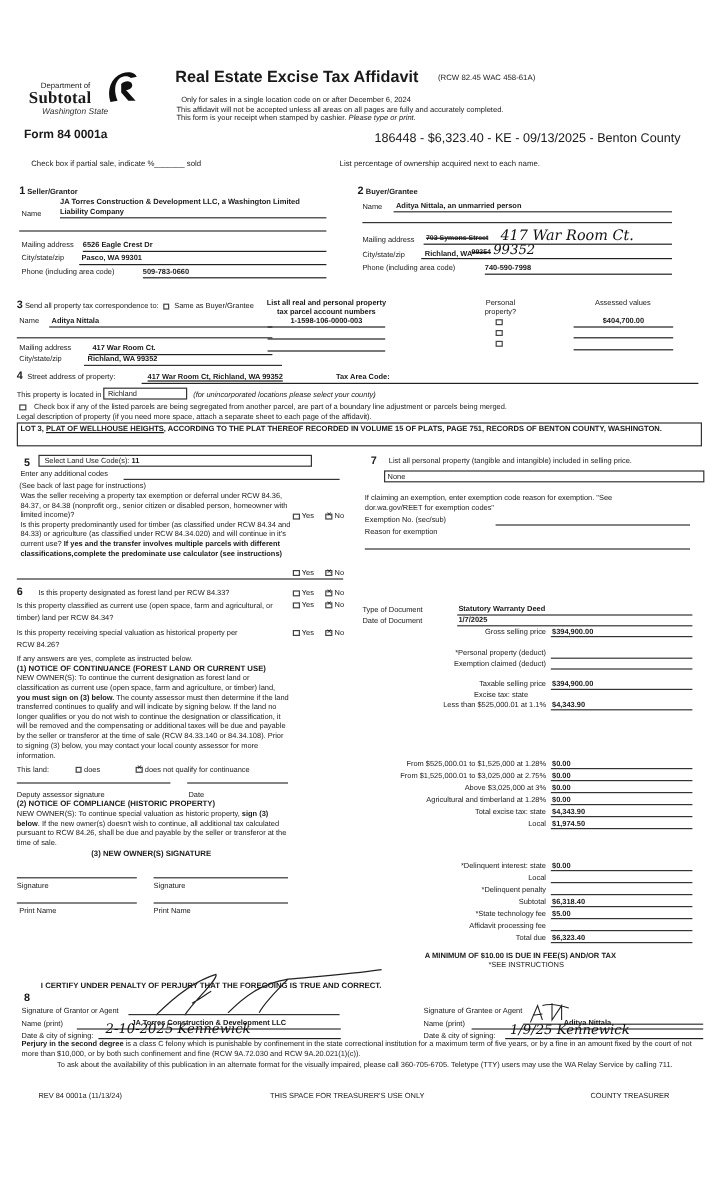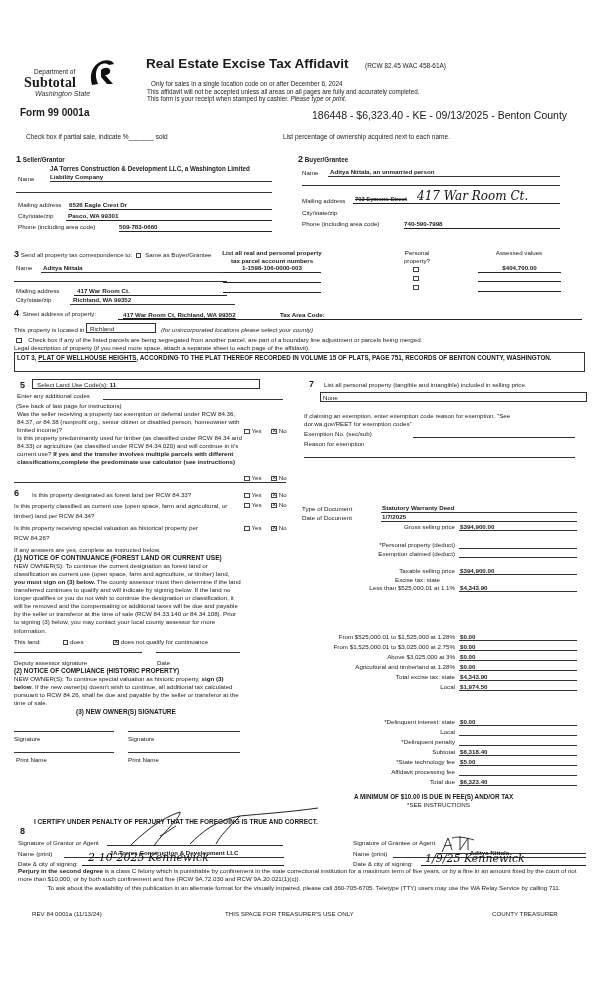--- a/index.html
+++ b/index.html
@@ -22,21 +22,21 @@
 
 <div class="abs" style="left:20px;top:58px;width:100px;height:50px;">
   <div class="abs" style="left:14px;top:10px;font-size:6.5px;">Department of</div>
   <div class="abs b" style="left:4px;top:16px;font-family:'Liberation Serif',serif;font-size:14px;letter-spacing:0.2px;">Subtotal</div>
   <div class="abs i" style="left:15px;top:32px;font-size:7px;color:#333;">Washington State</div>
   <svg class="abs" style="left:68px;top:0px;" width="28" height="30" viewBox="0 0 28 30">
     <path d="M4 27 C1 17 4 7 14 3 C20 1 25 3 26 6 L21 7 C19 5 15 5 12 7 C7 11 7 19 10 26 Z" fill="#111"></path>
     <path d="M13 12 C16 9 21 9 22 12 C23 15 20 17 17 17 L25 26 L19 26 L13 19 Z" fill="#111"></path>
   </svg>
 </div>
-<div class="abs b" style="left:20px;top:107px;font-size:10px;">Form 99 0001a</div>
+<div class="abs b" style="left:20px;top:107px;font-size:10px;">Form 84 0001a</div>
 
 <div class="abs b" style="left:146px;top:56px;font-size:13.5px;">Real Estate Excise Tax Affidavit</div>
 <div class="abs" style="left:365px;top:62px;font-size:6.5px;">(RCW 82.45 WAC 458-61A)</div>
 <div class="abs" style="left:151px;top:80px;font-size:6.3px;">Only for sales in a single location code on or after December 6, 2024</div>
 <div class="abs" style="left:147px;top:87.5px;font-size:6.3px;">This affidavit will not be accepted unless all areas on all pages are fully and accurately completed.</div>
 <div class="abs" style="left:147px;top:95px;font-size:6.3px;">
   <span>This form is your receipt when stamped by cashier. </span><span class="i">Please type or print.</span>
 </div>
 <div class="abs" style="left:312px;top:109px;font-size:10.5px;">186448 - $6,323.40 - KE - 09/13/2025 - Benton County</div>
 <div class="abs" style="left:26px;top:133px;font-size:6.5px;">Check box if partial sale, indicate %_______ sold</div>
@@ -68,20 +68,25 @@
   </div>
   <div class="abs" style="left:4px;top:15px;">Name</div>
   <div class="abs b ul2" style="left:30px;top:14px;width:232px;padding-left:2px;">Aditya Nittala, an unmarried person</div>
   <div class="abs ul2" style="left:4px;top:31px;width:258px;height:1px;"></div>
   <div class="abs" style="left:4px;top:43px;">Mailing address</div>
   <div class="abs ul" style="left:55px;top:36px;width:207px;height:14px;">
     <span class="b abs" style="left:2px;top:6px;text-decoration:line-through;font-size:5.8px;">703 Symons Street</span>
     <span class="hw abs" style="left:64px;top:-1px;font-size:12px;">417 War Room Ct.</span>
   </div>
   <div class="abs" style="left:4px;top:55px;">City/state/zip</div>
+  <div class="abs ul" style="left:53px;top:50px;width:209px;height:12px;">
+    <span class="b abs" style="left:3px;top:4px;">Richland, WA</span>
+    <span class="b abs" style="left:42px;top:4px;text-decoration:line-through;font-size:5.8px;">99354</span>
+    <span class="hw abs" style="left:60px;top:-2px;font-size:11px;">99352</span>
+  </div>
   <div class="abs" style="left:4px;top:66px;">Phone (including area code)</div>
   <div class="abs b ul" style="left:106px;top:66px;width:156px;">740-590-7998</div>
 </div>
 
 <div class="abs" style="left:14px;top:249px;width:210px;height:54px;">
   <div class="abs" style="left:0;top:0;white-space:nowrap;">
     <span class="secnum">3</span>
     <span>Send all property tax correspondence to:</span>
     <span class="cb" style="margin-left:2px;"></span>
     <span>Same as Buyer/Grantee</span>

